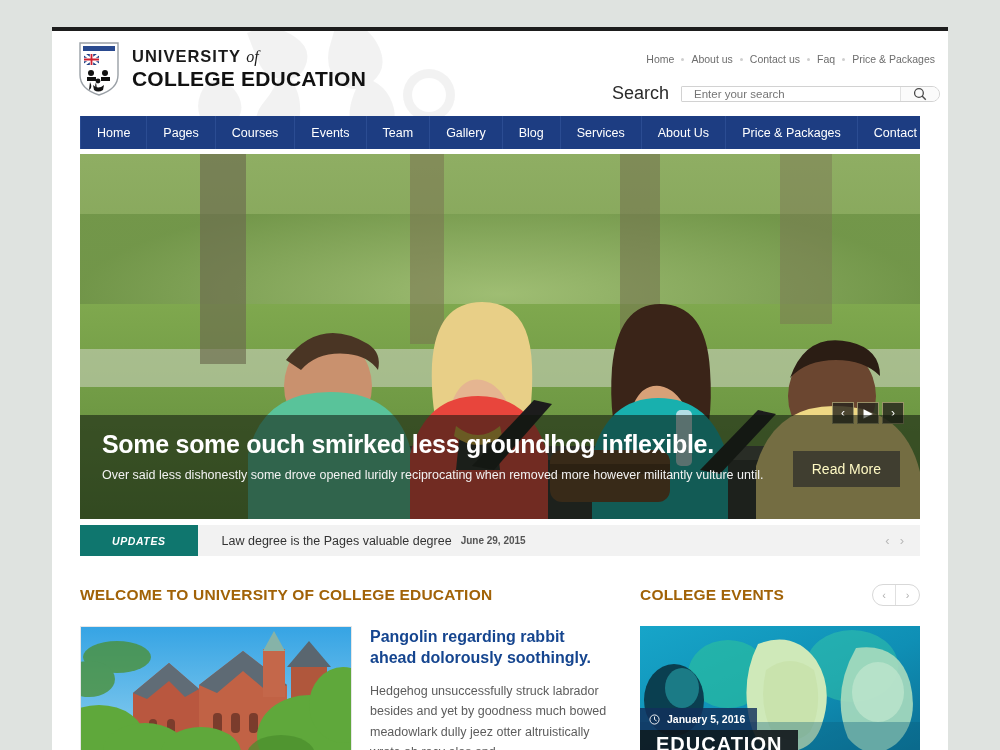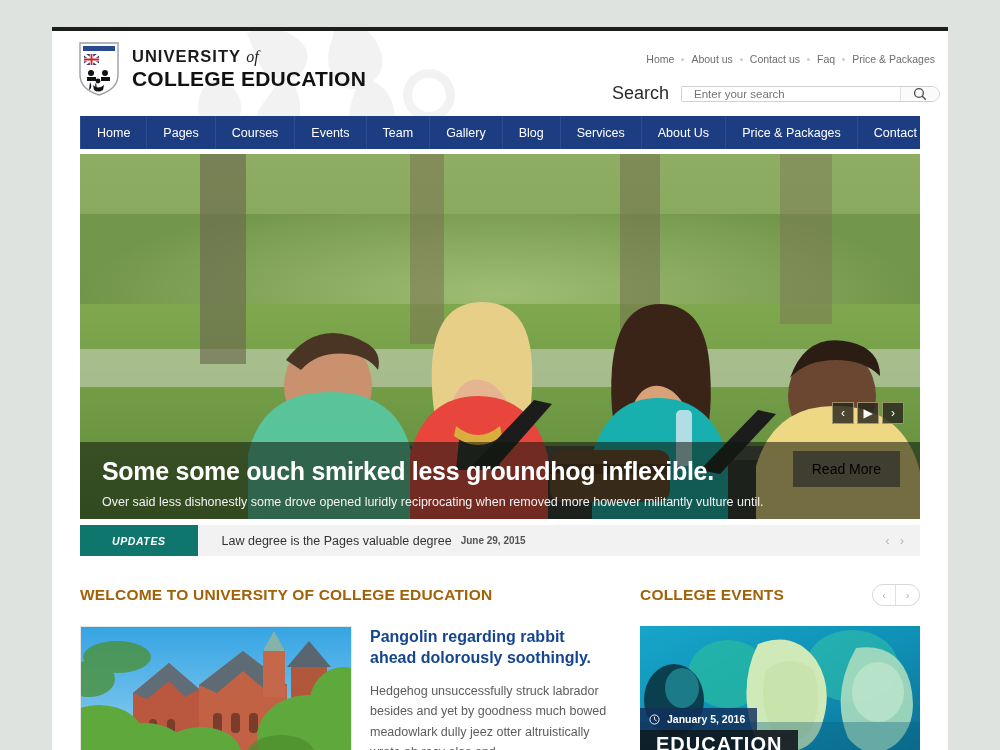--- a/index.html
+++ b/index.html
@@ -176,21 +176,21 @@
     position: relative;
     overflow: hidden;
     background: #6f8a4d;
   }
 
   .hero-photo { position: absolute; inset: 0; }
 
   .hero-caption {
     position: absolute;
     left: 0; right: 0; bottom: 0;
-    height: 77px;
+    height: 104px;
     background: rgba(15,22,12,0.55);
     padding: 16px 22px 0 22px;
   }
   .hero-title {
     color: #ffffff;
     font-size: 25px;
     font-weight: bold;
     letter-spacing: -0.3px;
     line-height: 1.1;
   }
@@ -218,21 +218,21 @@
     justify-content: center;
     cursor: pointer;
     line-height: 1;
   }
 
   .read-more {
     position: absolute;
     right: 20px;
     bottom: 32px;
     background: rgba(45,45,42,0.72);
-    color: #000000;
+    color: #fef9c3;
     border: none;
     font-size: 14px;
     padding: 10px 19px;
     cursor: pointer;
     font-family: "Liberation Sans", sans-serif;
   }
 
   
   .updates {
     margin: 6px 28px 0 28px;

